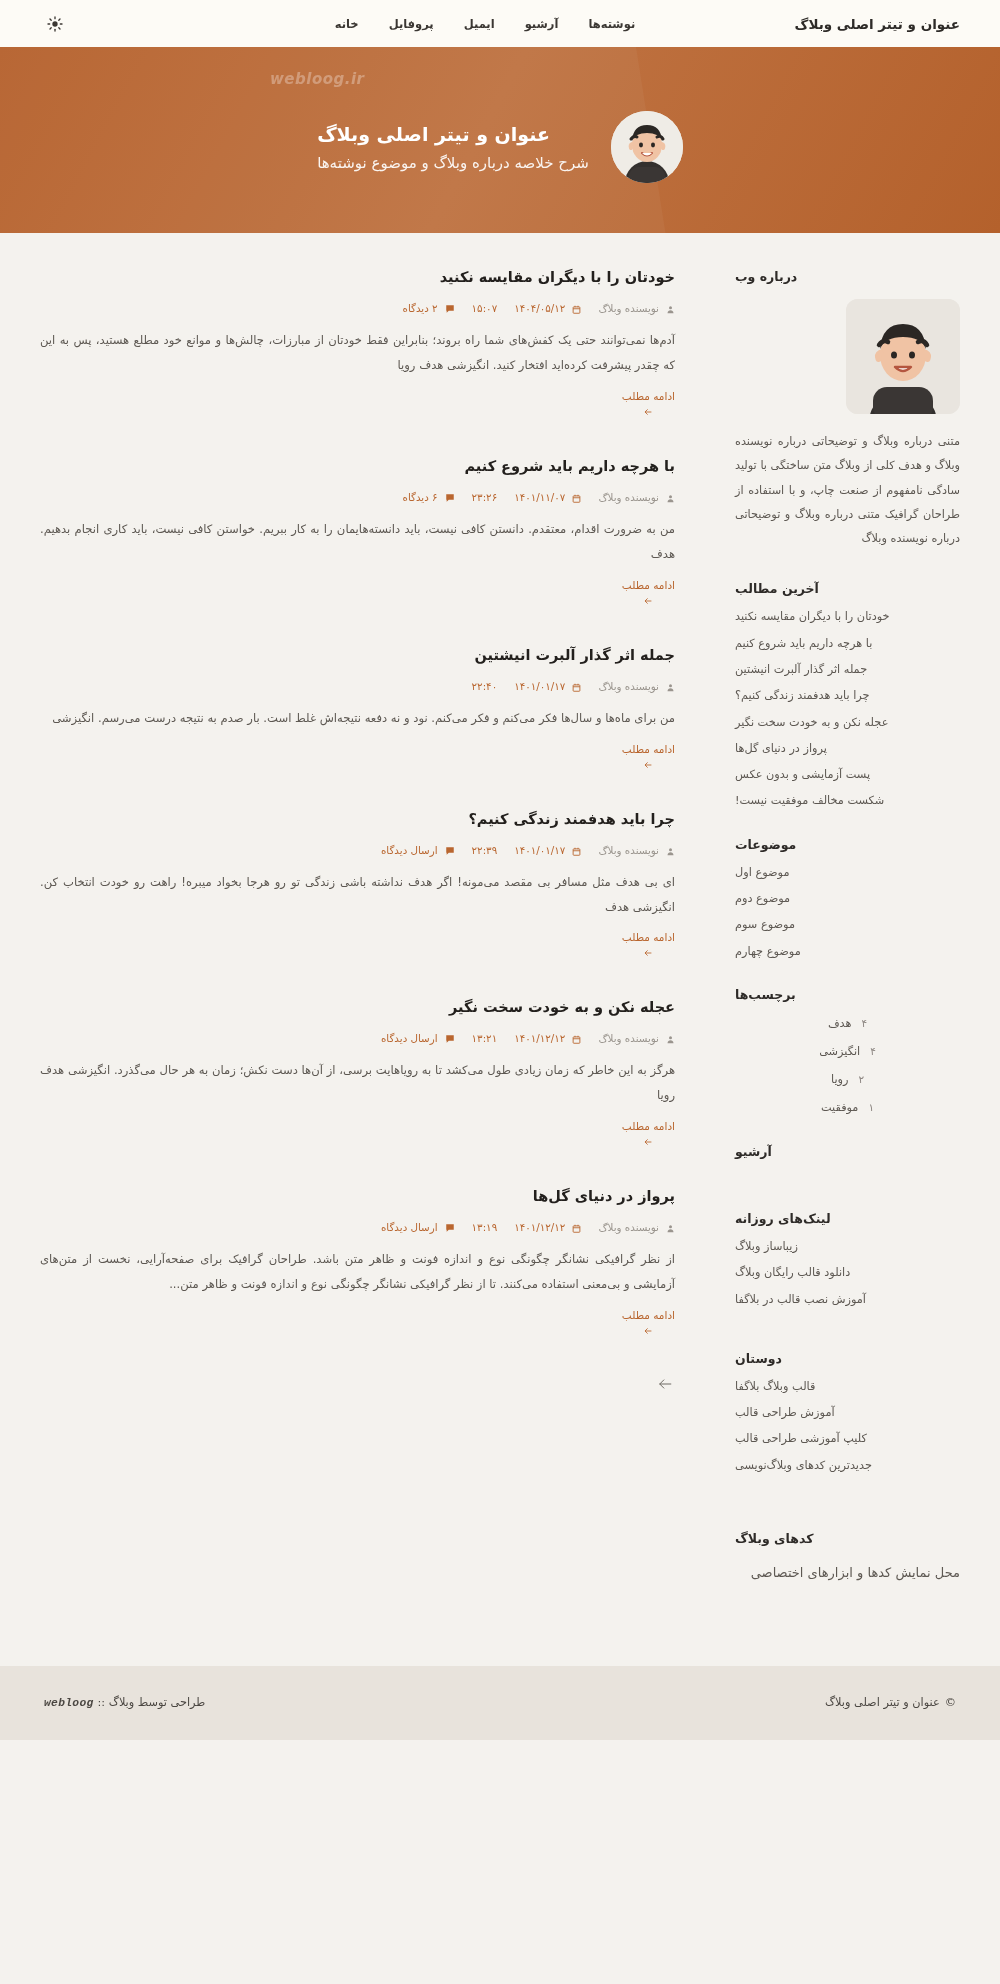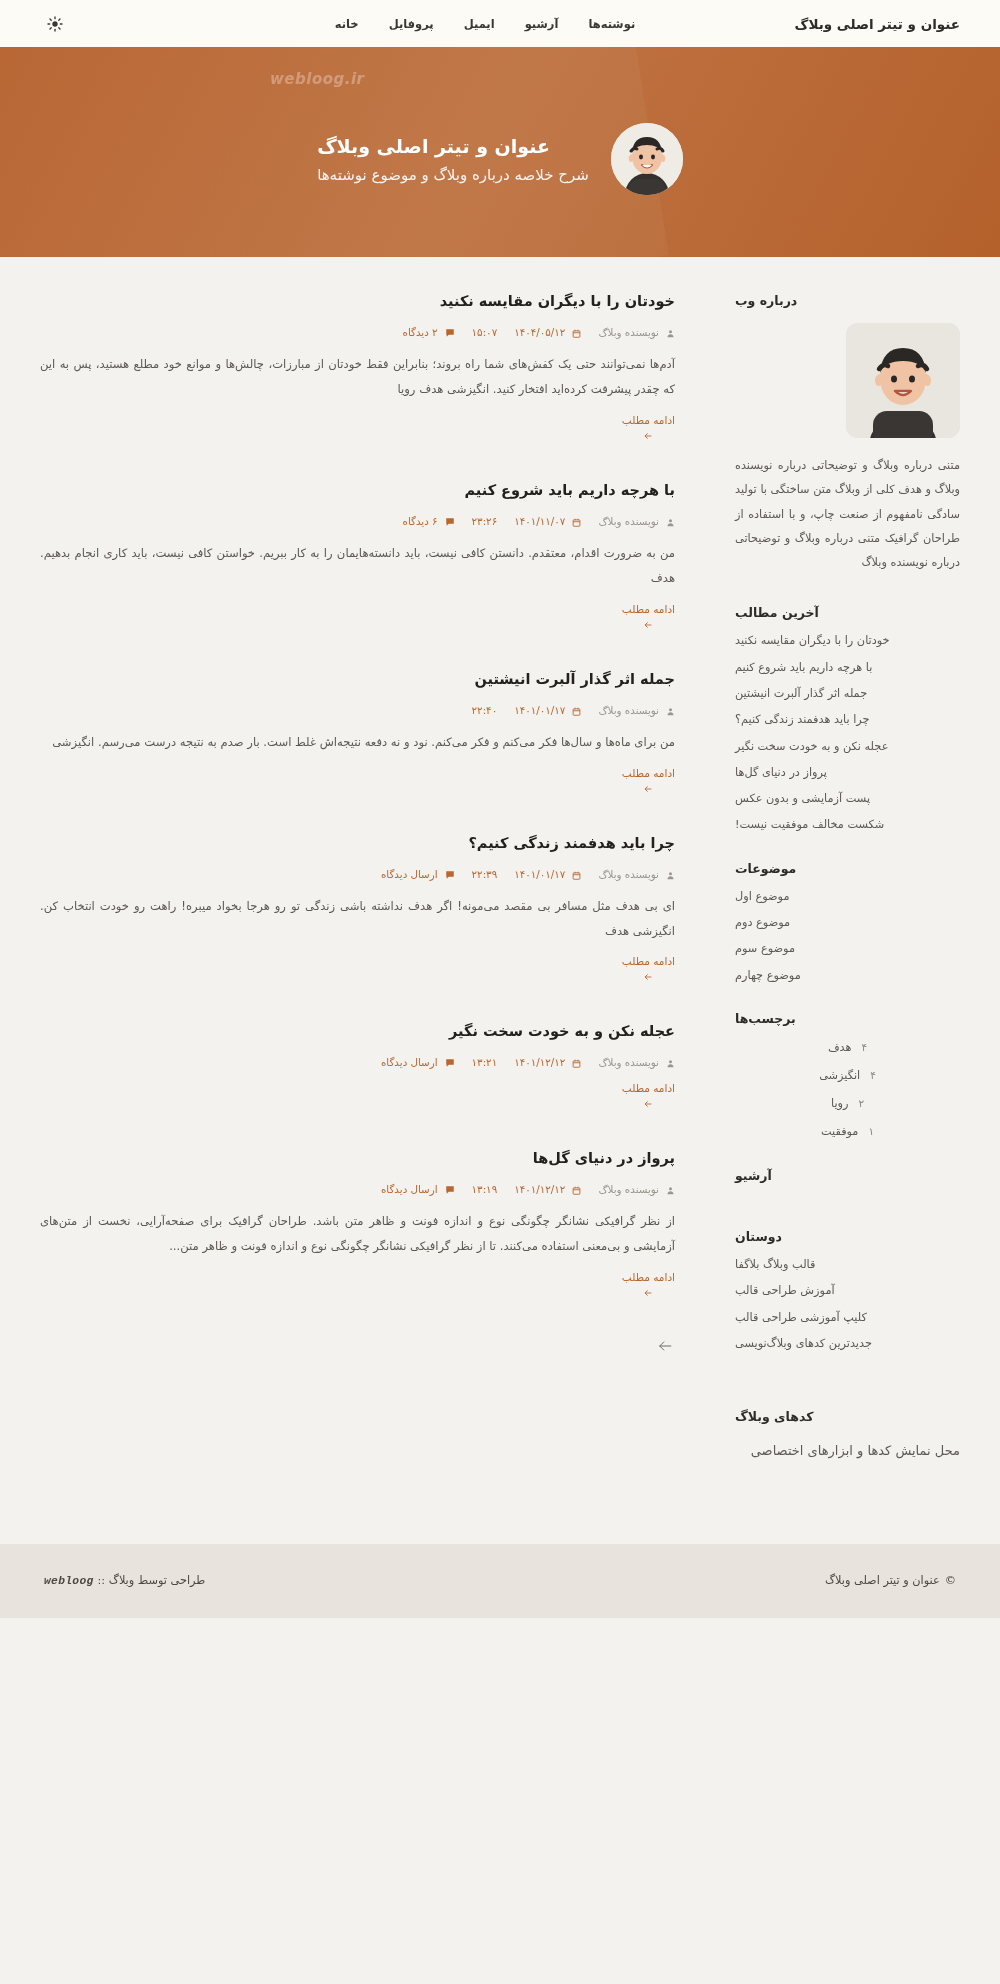--- a/index.html
+++ b/index.html
@@ -62,21 +62,21 @@
     left:46px;
     top:50%;
     transform:translateY(-50%);
     width:18px;height:18px;
     display:flex;align-items:center;justify-content:center;
     cursor:pointer;
   }
 
   
   .hero{
-    height:210px;
+    height:186px;
     background:linear-gradient(118deg,#b5612c 0%,#bf7241 48%,#b4612c 100%);
     position:relative;
     overflow:hidden;
     display:flex;
     align-items:center;
     justify-content:center;
   }
   .hero::after{
     content:"";
     position:absolute;
@@ -405,20 +405,28 @@
       <div class="tag-row">
         <span>موفقیت</span>
         <span class="tag-count">۱</span>
       </div>
     </div>
 
     <div class="widget">
       <div class="widget-title">آرشیو</div>
     </div>
 
+    <div class="widget" style="margin-top:52px;">
+      <div class="widget-title">لینک‌های روزانه</div>
+      <ul>
+        <li><a href="#">زیباساز وبلاگ</a></li>
+        <li><a href="#">دانلود قالب رایگان وبلاگ</a></li>
+        <li><a href="#">آموزش نصب قالب در بلاگفا</a></li>
+      </ul>
+    </div>
 
     <div class="widget" style="margin-top:46px;">
       <div class="widget-title">دوستان</div>
       <ul>
         <li><a href="#">قالب وبلاگ بلاگفا</a></li>
         <li><a href="#">آموزش طراحی قالب</a></li>
         <li><a href="#">کلیپ آموزشی طراحی قالب</a></li>
         <li><a href="#">جدیدترین کدهای وبلاگ‌نویسی</a></li>
       </ul>
     </div>
@@ -612,20 +620,21 @@
         <span class="meta-item">
           <span>۱۳:۲۱</span>
         </span>
         <span class="meta-item">
           <svg width="10" height="10" viewBox="0 0 24 24" fill="#b9662f">
               <path d="M3 3h18v13H9l-5 5v-5H3z"></path>
             </svg>
           <span>ارسال دیدگاه</span>
         </span>
       </div>
+      <p class="post-excerpt">هرگز به این خاطر که زمان زیادی طول می‌کشد تا به رویاهایت برسی، از آن‌ها دست نکش؛ زمان به هر حال می‌گذرد. انگیزشی هدف رویا</p>
       <div class="post-footer">
         <a class="read-more" href="#">
           <span>ادامه مطلب</span>
           <svg width="10" height="8" viewBox="0 0 24 24" fill="none" stroke="#b9662f" stroke-width="2.6" stroke-linecap="round" stroke-linejoin="round">
               <line x1="21" y1="12" x2="4" y2="12"></line>
               <polyline points="10 5 3 12 10 19"></polyline>
             </svg>
         </a>
       </div>
     </article>

